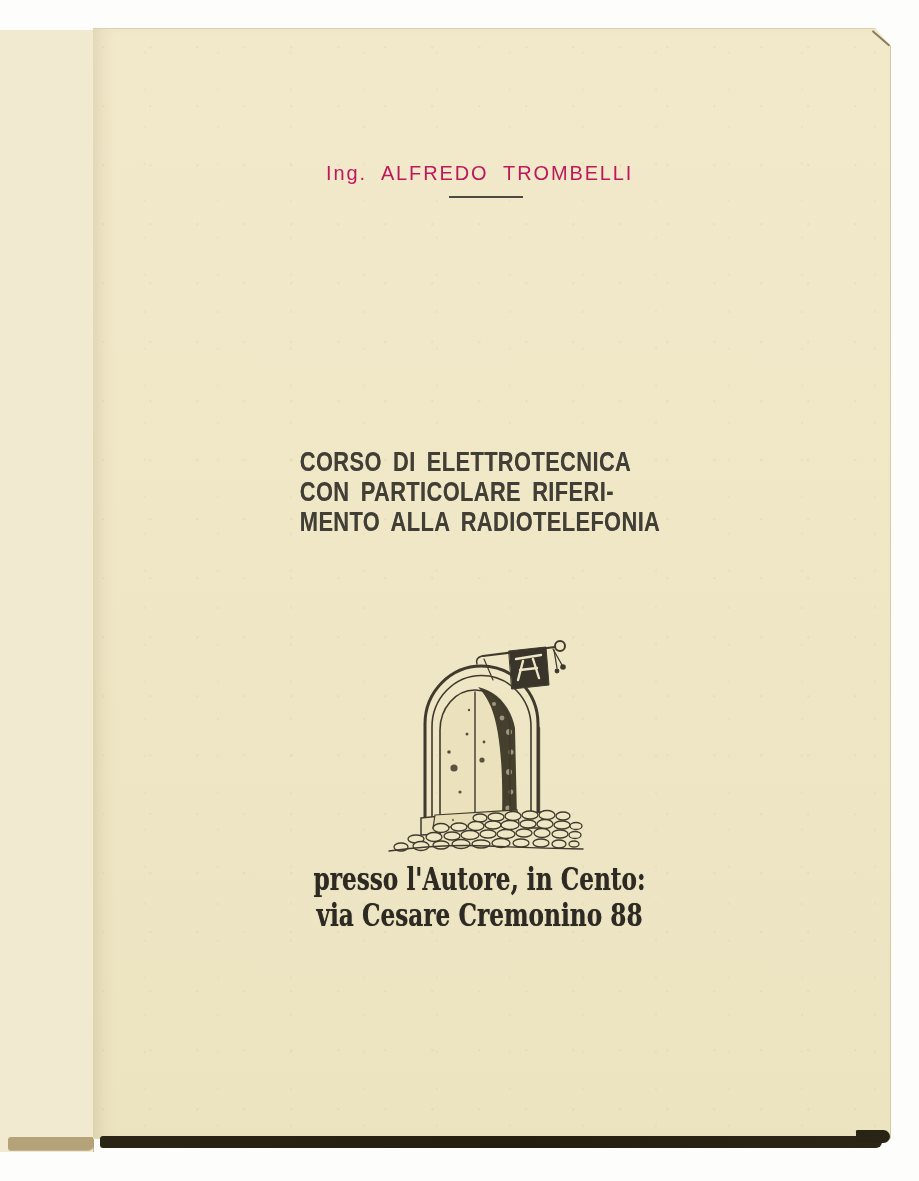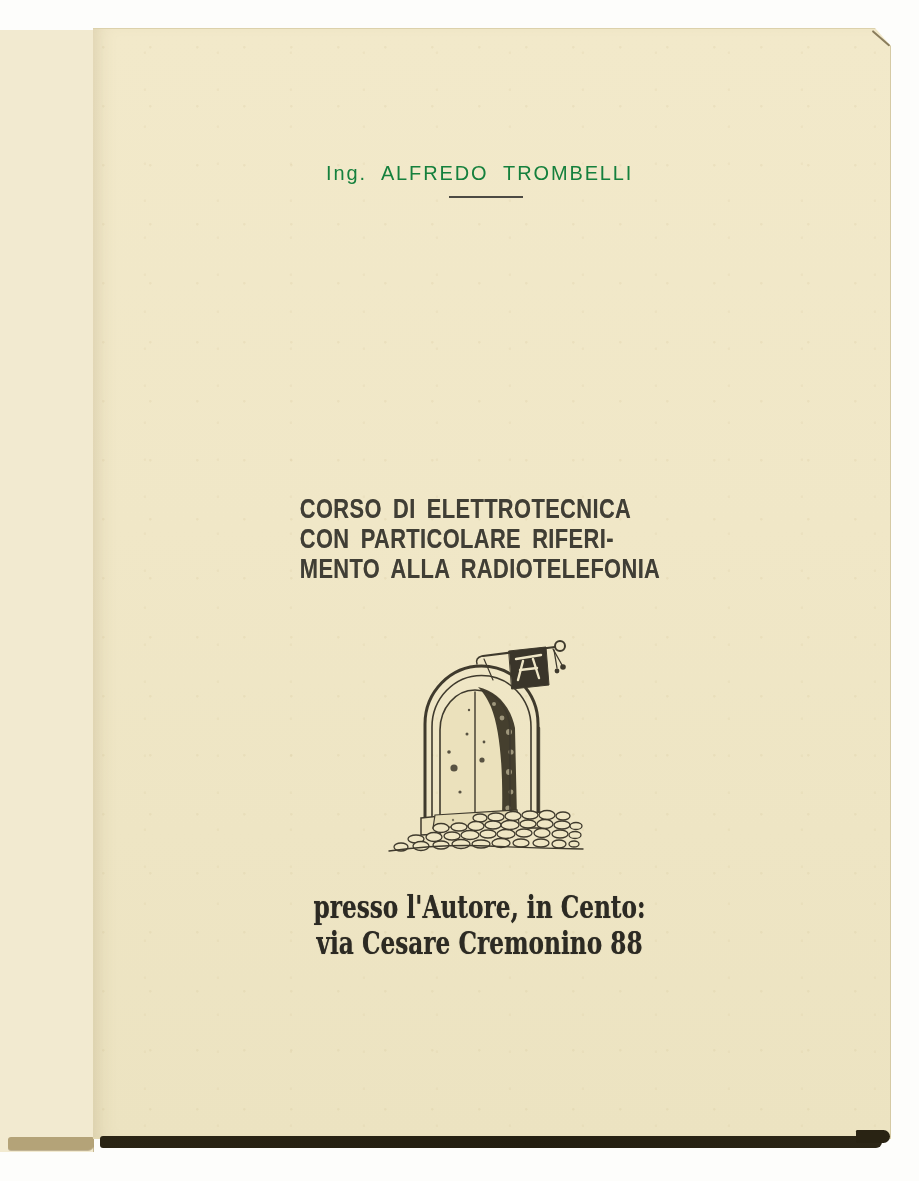--- a/index.html
+++ b/index.html
@@ -53,51 +53,51 @@
   .shadow-hook{
     position:absolute;left:856px;top:1130px;width:34px;height:13px;
     background:#292313;border-radius:2px 10px 10px 3px;z-index:1;
   }
 
   
   .row{position:absolute;left:70px;width:820px;text-align:center;z-index:3;}
 
   .author-line{
     top:160px;line-height:26px;font-size:21px;font-weight:400;
-    color:#15803d;letter-spacing:2px;word-spacing:8px;
+    color:#be185d;letter-spacing:2px;word-spacing:8px;
   }
   .author-line .squeeze{display:inline-block;transform:scaleX(.95);transform-origin:center;}
 
   .author-rule{
     position:absolute;left:449px;top:196px;width:74px;height:2px;
     background:#4c4a43;z-index:3;
   }
 
   .book-title{
     top:303px;line-height:80px;
   }
   .book-title .squeeze{
     display:inline-block;transform:scaleX(.75);transform-origin:center;
     font-size:76px;font-weight:700;color:#3a382e;letter-spacing:2px;
     text-shadow:0 0 1px rgba(58,56,46,.55);
     white-space:nowrap;
   }
 
-  .subtitle{top:447px;margin-top:47px;}
+  .subtitle{top:447px;}
   .subtitle .block{
     display:inline-block;transform:scaleX(.78);transform-origin:center;
     text-align:left;white-space:nowrap;
   }
   .subtitle .line{
     font-size:28px;font-weight:700;color:#403e35;
     letter-spacing:.5px;word-spacing:6px;line-height:30px;
     text-shadow:0 0 .6px rgba(64,62,53,.5);
   }
 
-  .imprint{top:889px;font-family:"DejaVu Serif","Liberation Serif",serif;}
+  .imprint{top:861px;font-family:"DejaVu Serif","Liberation Serif",serif;}
   .imprint .block{
     display:inline-block;transform:scaleX(.75);transform-origin:center;
     white-space:nowrap;
   }
   .imprint .line{
     font-size:31px;font-weight:700;color:#2c2a23;line-height:36px;
     text-shadow:0 0 .8px rgba(44,42,35,.6);
   }
 
   .illustration{position:absolute;left:383px;top:632px;z-index:3;}

